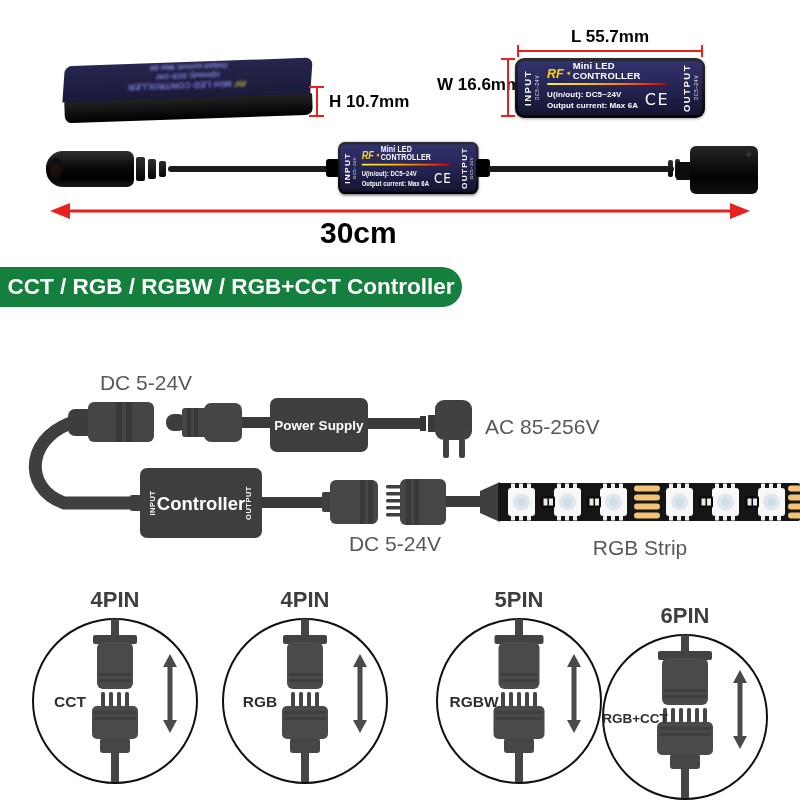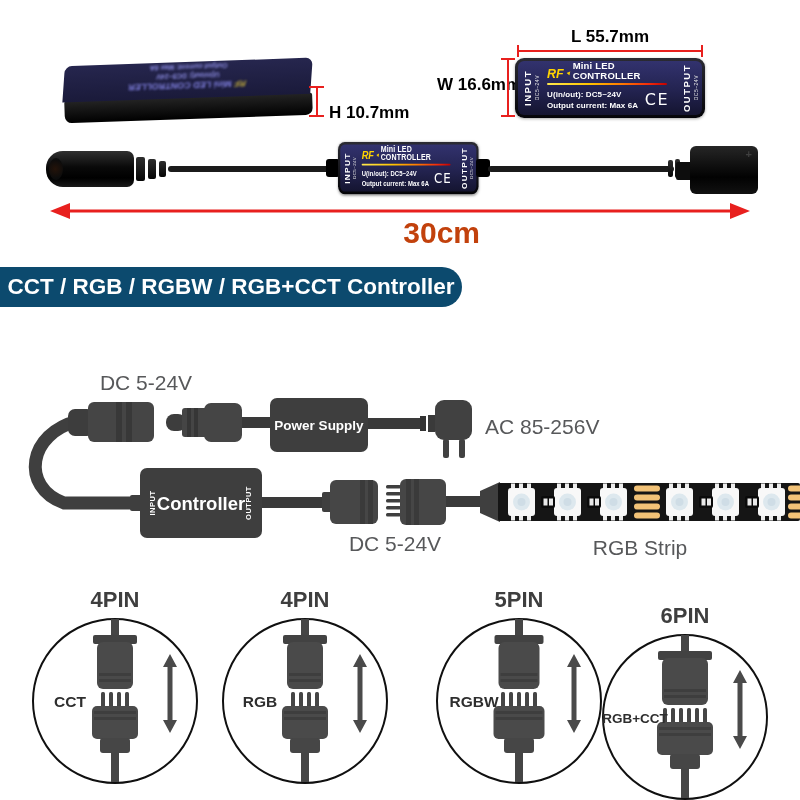--- a/index.html
+++ b/index.html
@@ -50,22 +50,22 @@
   .dcjack{position:absolute;left:46px;top:151px;width:88px;height:36px;
     border-radius:17px 7px 7px 17px;background:linear-gradient(180deg,#303030,#090909 45%,#000 75%,#1a1a1a);}
   .dcjack::before{content:"";position:absolute;left:3px;top:7px;width:14px;height:22px;border-radius:50%;
     background:radial-gradient(circle at 45% 50%,#241309 0%,#0c0c0c 70%);}
   .rib{position:absolute;background:linear-gradient(180deg,#2e2e2e,#050505);border-radius:2px;}
   .gland{position:absolute;background:#000;border-radius:3px;}
   .conn4{position:absolute;left:690px;top:146px;width:68px;height:48px;border-radius:6px;
     background:linear-gradient(180deg,#262626,#020202 65%,#111);}
   .conn4 .plus{position:absolute;right:6px;top:2px;color:#3f3f3f;font-size:11px;font-weight:bold;}
   .conn4-step{position:absolute;left:676px;top:162px;width:16px;height:18px;background:#0d0d0d;border-radius:2px;}
-  .len-label{position:absolute;left:320px;top:216px;width:160px;text-align:right;
-    font-size:30px;font-weight:bold;color:#c2410c;}
+  .len-label{position:absolute;left:320px;top:216px;width:160px;text-align:left;
+    font-size:30px;font-weight:bold;color:#000000;}
 
   
   .banner{position:absolute;left:0;top:267px;width:462px;height:40px;border-radius:0 20px 20px 0;
     display:flex;align-items:center;justify-content:center;color:#fff;font-weight:bold;font-size:22.5px;}
 
   
   .diagram{position:absolute;left:0;top:355px;}
   .pin-block{position:absolute;top:586px;width:190px;height:214px;}
   svg text{font-family:"Liberation Sans",sans-serif;}
 </style>
@@ -82,21 +82,21 @@
         <div class="fl-l2">U(in/out): DC5~24V</div>
         <div class="fl-l3">Output current: Max 6A</div>
       </div>
     </div>
     <div class="flat-front"></div>
   </div>
 
   <div class="redline" style="left:316px;top:87px;width:2px;height:30px;"></div>
   <div class="redline" style="left:309px;top:86px;width:15px;height:2px;"></div>
   <div class="redline" style="left:309px;top:115px;width:15px;height:2px;"></div>
-  <div class="dim" style="left:329px;top:92px;margin-top:11px;">H 10.7mm</div>
+  <div class="dim" style="left:329px;top:92px;">H 10.7mm</div>
 
   <div class="dim" style="left:540px;top:27px;width:140px;text-align:center;">L 55.7mm</div>
   <div class="redline" style="left:517px;top:50px;width:186px;height:2px;"></div>
   <div class="redline" style="left:517px;top:45px;width:2px;height:12px;"></div>
   <div class="redline" style="left:701px;top:45px;width:2px;height:12px;"></div>
 
   <div class="dim" style="left:420px;top:75px;width:82px;text-align:right;margin-left:17px;">W 16.6mm</div>
   <div class="redline" style="left:507px;top:59px;width:2px;height:58px;"></div>
   <div class="redline" style="left:501px;top:58px;width:14px;height:2px;"></div>
   <div class="redline" style="left:501px;top:115px;width:14px;height:2px;"></div>
@@ -165,21 +165,21 @@
       <span class="plus">+</span>
     </div>
 
   <svg style="position:absolute;left:48px;top:200px;" width="704" height="22" viewBox="0 0 704 22">
     <line x1="16" y1="11" x2="688" y2="11" stroke="#e8201e" stroke-width="3"></line>
     <polygon points="2,11 22,3 22,19" fill="#e8201e"></polygon>
     <polygon points="702,11 682,3 682,19" fill="#e8201e"></polygon>
   </svg>
   <div class="len-label">30cm</div>
 
-  <div class="banner" style="background:#0c4a6e;">
+  <div class="banner" style="background:#15803d;">
     <span>CCT / RGB / RGBW / RGB+CCT Controller</span>
   </div>
 
   <svg class="diagram" width="800" height="220" viewBox="0 0 800 220">
     <text x="146" y="35" text-anchor="middle" font-size="21" fill="#57585a">DC 5-24V</text>
 
     <path d="M 78 66 C 28 78, 20 132, 64 148 L 140 148" stroke="#3f3f3f" stroke-width="13" fill="none" stroke-linecap="round"></path>
     <g>
       <rect x="68" y="54" width="26" height="27" rx="7" fill="#3d3d3d"></rect>
       <rect x="88" y="47" width="66" height="40" rx="6" fill="#454545"></rect>

